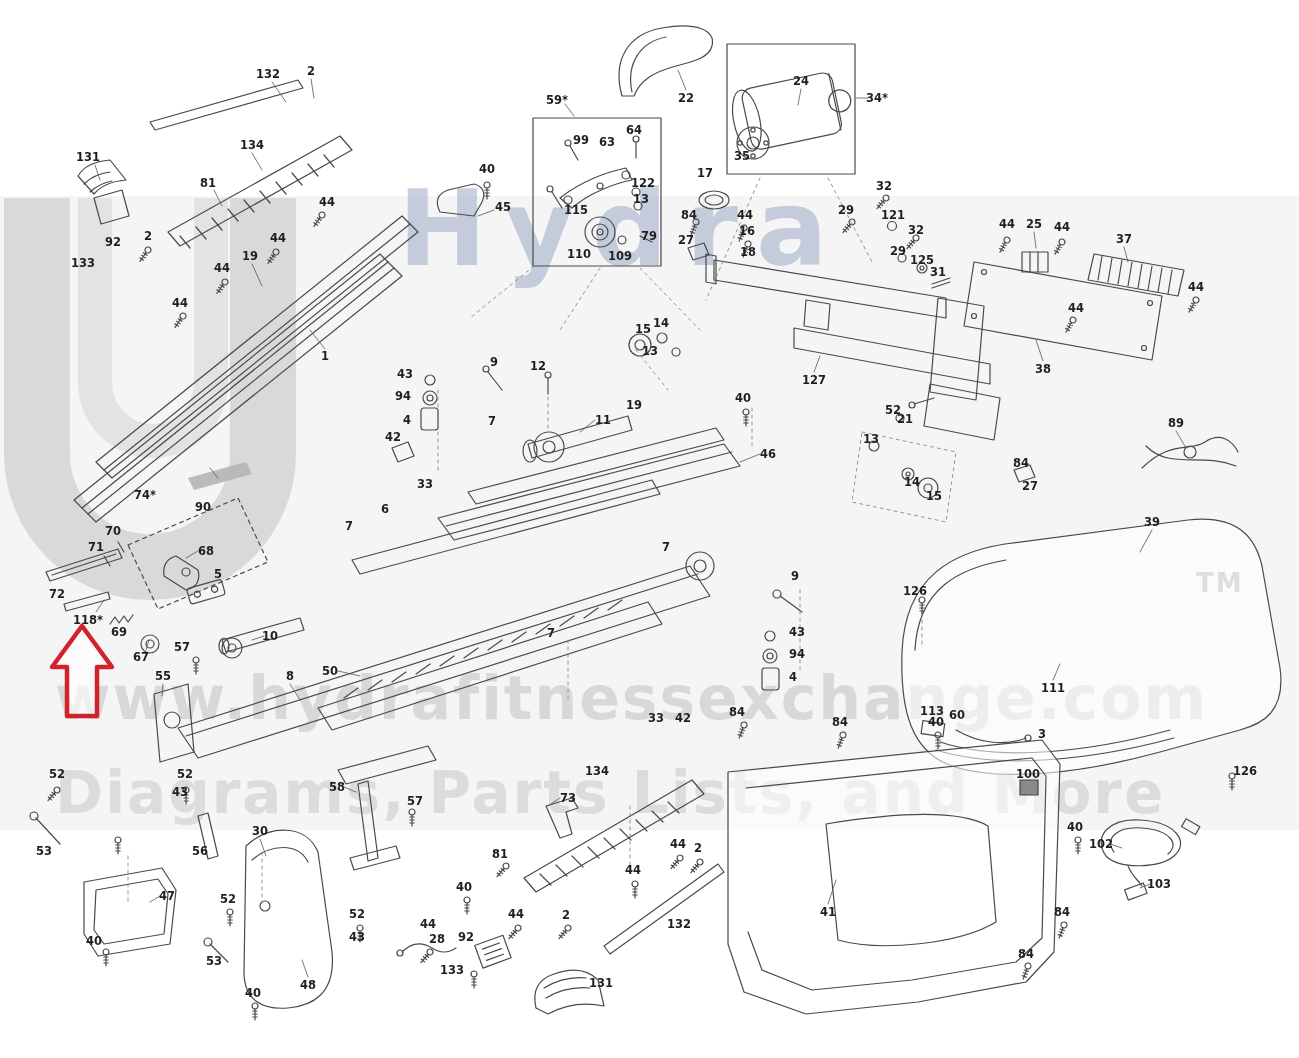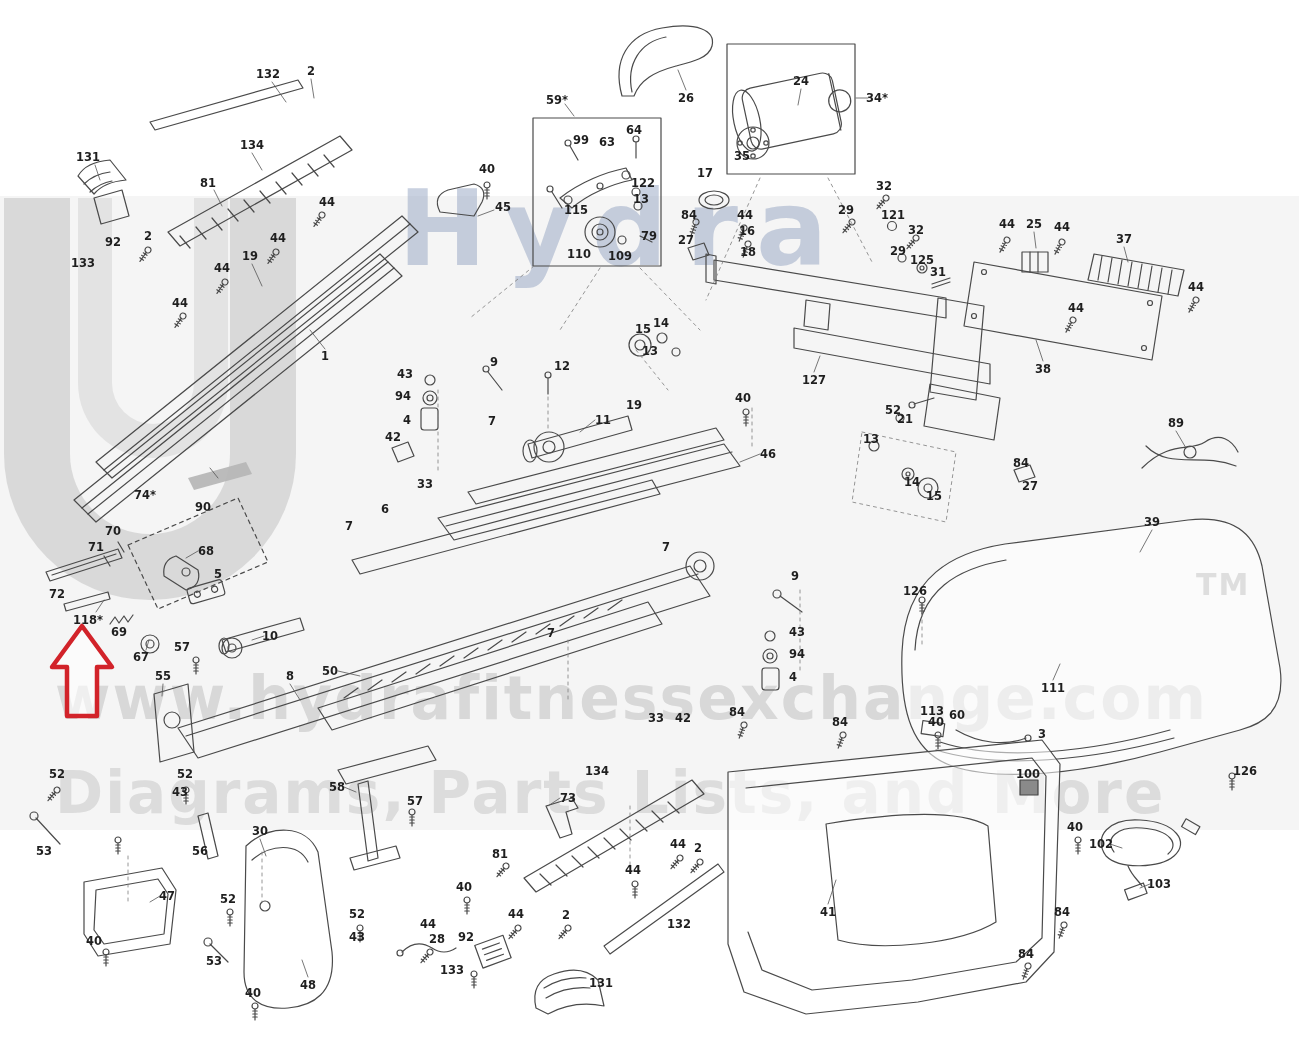--- a/index.html
+++ b/index.html
@@ -13,21 +13,21 @@
     border:66px solid rgba(178,178,178,.42);border-top:none;
     border-radius:0 0 150px 150px;}
   .wm-logo-inner{left:78px;top:198px;width:150px;height:260px;box-sizing:border-box;
     border:34px solid rgba(200,200,200,.40);border-top:none;
     border-radius:0 0 80px 80px;}
   .wm-word{position:absolute;font-weight:700;color:rgba(147,164,193,.50);
     white-space:nowrap;line-height:1;}
   #wm-hydra{left:398px;top:176px;font-size:106px;letter-spacing:18px;}
   #wm-fitness{left:388px;top:312px;font-size:110px;letter-spacing:16px;}
   #wm-exchange{left:380px;top:508px;font-size:112px;letter-spacing:26px;}
-  #wm-tm{left:1196px;top:570px;font-size:30px;letter-spacing:2px;
+  #wm-tm{left:1196px;top:570px;font-size:26px;letter-spacing:2px;
     color:rgba(168,168,168,.8);}
   #wm-url{left:55px;top:668px;font-size:60px;letter-spacing:2px;
     color:rgba(192,192,192,.55);}
   #wm-tagline{left:55px;top:764px;font-size:58px;letter-spacing:2px;
     color:rgba(198,198,198,.55);}
 
   
   svg.art{position:absolute;left:0;top:0;z-index:2;}
 
   
@@ -396,21 +396,21 @@
       <span class="part-label" style="left: 557px; top: 100px; color: rgb(31, 31, 31);">59*</span>
       <span class="part-label" style="left: 581px; top: 140px; color: rgb(31, 31, 31);">99</span>
       <span class="part-label" style="left: 607px; top: 142px; color: rgb(31, 31, 31);">63</span>
       <span class="part-label" style="left: 634px; top: 130px; color: rgb(31, 31, 31);">64</span>
       <span class="part-label" style="left: 576px; top: 210px; color: rgb(31, 31, 31);">115</span>
       <span class="part-label" style="left: 643px; top: 183px; color: rgb(31, 31, 31);">122</span>
       <span class="part-label" style="left: 641px; top: 199px; color: rgb(31, 31, 31);">13</span>
       <span class="part-label" style="left: 579px; top: 254px; color: rgb(31, 31, 31);">110</span>
       <span class="part-label" style="left: 620px; top: 256px; color: rgb(31, 31, 31);">109</span>
       <span class="part-label" style="left: 649px; top: 236px; color: rgb(31, 31, 31);">79</span>
-      <span class="part-label" style="left: 686px; top: 98px; color: rgb(31, 31, 31);">26</span>
+      <span class="part-label" style="left: 686px; top: 98px; color: rgb(31, 31, 31);">22</span>
       <span class="part-label" style="left: 801px; top: 81px; color: rgb(31, 31, 31);">24</span>
       <span class="part-label" style="left: 877px; top: 98px; color: rgb(31, 31, 31);">34*</span>
       <span class="part-label" style="left: 742px; top: 156px; color: rgb(31, 31, 31);">35</span>
       <span class="part-label" style="left: 705px; top: 173px; color: rgb(31, 31, 31);">17</span>
       <span class="part-label" style="left: 689px; top: 215px; color: rgb(31, 31, 31);">84</span>
       <span class="part-label" style="left: 745px; top: 215px; color: rgb(31, 31, 31);">44</span>
       <span class="part-label" style="left: 747px; top: 231px; color: rgb(31, 31, 31);">16</span>
       <span class="part-label" style="left: 686px; top: 240px; color: rgb(31, 31, 31);">27</span>
       <span class="part-label" style="left: 748px; top: 252px; color: rgb(31, 31, 31);">18</span>
       <span class="part-label" style="left: 846px; top: 210px; color: rgb(31, 31, 31);">29</span>
@@ -426,21 +426,21 @@
       <span class="part-label" style="left: 1124px; top: 239px; color: rgb(31, 31, 31);">37</span>
       <span class="part-label" style="left: 1196px; top: 287px; color: rgb(31, 31, 31);">44</span>
       <span class="part-label" style="left: 1076px; top: 308px; color: rgb(31, 31, 31);">44</span>
       <span class="part-label" style="left: 1043px; top: 369px; color: rgb(31, 31, 31);">38</span>
       <span class="part-label" style="left: 325px; top: 356px; color: rgb(31, 31, 31);">1</span>
       <span class="part-label" style="left: 643px; top: 329px; color: rgb(31, 31, 31);">15</span>
       <span class="part-label" style="left: 661px; top: 323px; color: rgb(31, 31, 31);">14</span>
       <span class="part-label" style="left: 650px; top: 351px; color: rgb(31, 31, 31);">13</span>
       <span class="part-label" style="left: 814px; top: 380px; color: rgb(31, 31, 31);">127</span>
       <span class="part-label" style="left: 494px; top: 362px; color: rgb(31, 31, 31);">9</span>
-      <span class="part-label" style="left: 538px; top: 366px; color: rgb(31, 31, 31); margin-left: 24px;">12</span>
+      <span class="part-label" style="left: 538px; top: 366px; color: rgb(31, 31, 31);">12</span>
       <span class="part-label" style="left: 405px; top: 374px; color: rgb(31, 31, 31);">43</span>
       <span class="part-label" style="left: 403px; top: 396px; color: rgb(31, 31, 31);">94</span>
       <span class="part-label" style="left: 407px; top: 420px; color: rgb(31, 31, 31);">4</span>
       <span class="part-label" style="left: 393px; top: 437px; color: rgb(31, 31, 31);">42</span>
       <span class="part-label" style="left: 425px; top: 484px; color: rgb(31, 31, 31);">33</span>
       <span class="part-label" style="left: 492px; top: 421px; color: rgb(31, 31, 31);">7</span>
       <span class="part-label" style="left: 603px; top: 420px; color: rgb(31, 31, 31);">11</span>
       <span class="part-label" style="left: 634px; top: 405px; color: rgb(31, 31, 31);">19</span>
       <span class="part-label" style="left: 743px; top: 398px; color: rgb(31, 31, 31);">40</span>
       <span class="part-label" style="left: 768px; top: 454px; color: rgb(31, 31, 31);">46</span>

